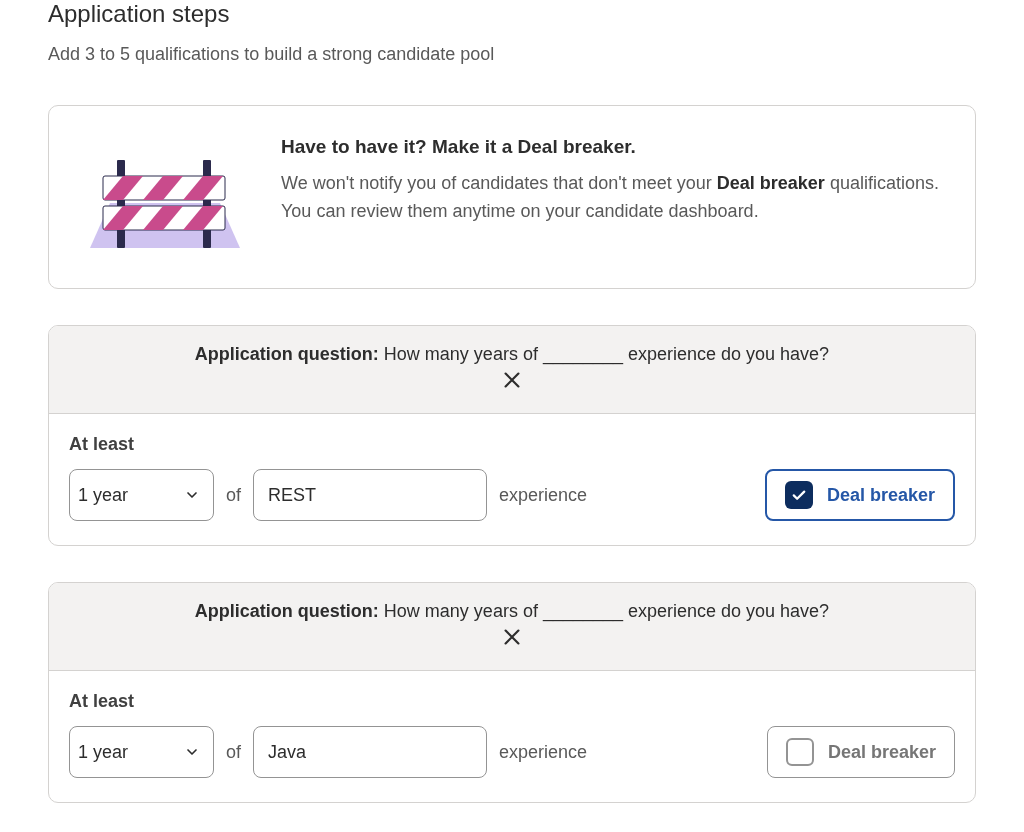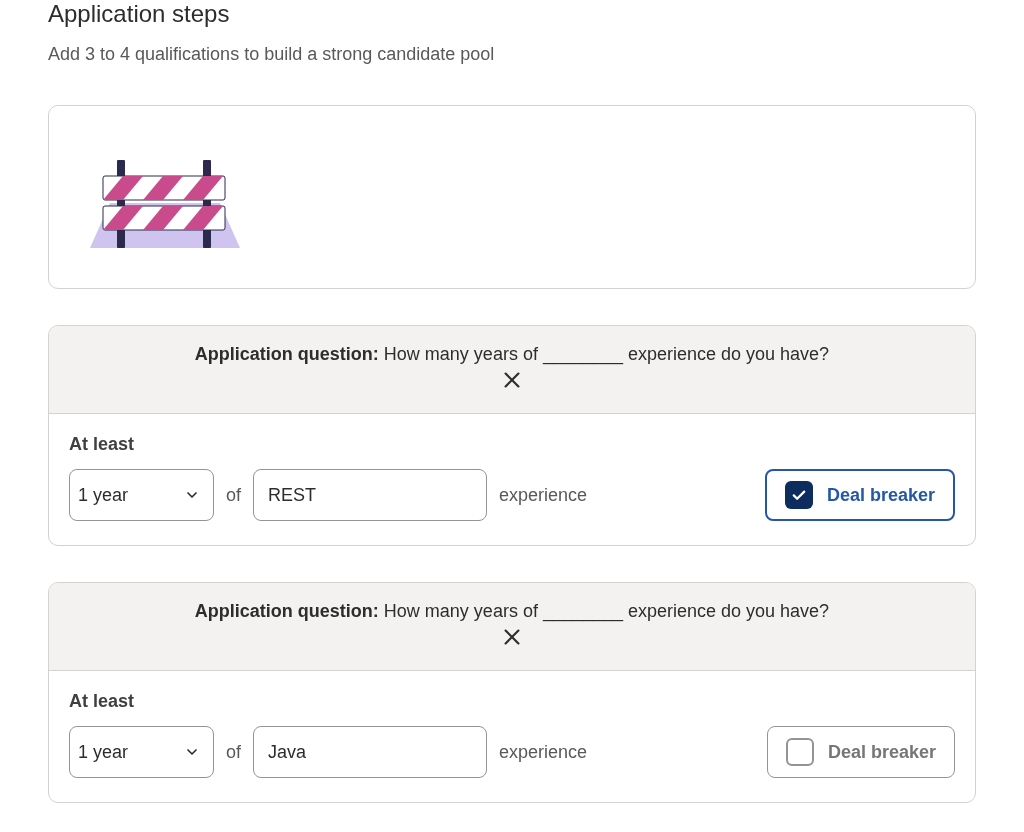--- a/index.html
+++ b/index.html
@@ -180,21 +180,21 @@
     .deal-toggle.inactive .cb {
       background: #ffffff;
       border: 2px solid #949494;
     }
     .cb svg { width: 18px; height: 18px; }
   </style>
 </head>
 <body>
 
 <h2 class="page-title">Application steps</h2>
-<p class="subtitle">Add 3 to 4 qualifications to build a strong candidate pool</p>
+<p class="subtitle">Add 3 to 5 qualifications to build a strong candidate pool</p>
 
 <div class="info-card">
   <div class="barrier-illustration">
     <svg viewBox="0 0 160 110" width="160" height="110">
       <polygon points="5,100 155,100 135,55 25,55" fill="#cfc3f0"></polygon>
       <rect x="32" y="12" width="8" height="88" rx="1" fill="#2b2a4c"></rect>
       <rect x="118" y="12" width="8" height="88" rx="1" fill="#2b2a4c"></rect>
       <g>
         <rect x="18" y="28" width="122" height="24" rx="2" fill="#ffffff" stroke="#2b2a4c" stroke-width="1"></rect>
         <polygon points="18,52 38,28 58,28 38,52" fill="#c94b8c"></polygon>
@@ -202,20 +202,26 @@
         <polygon points="98,52 118,28 138,28 118,52" fill="#c94b8c"></polygon>
       </g>
       <g>
         <rect x="18" y="58" width="122" height="24" rx="2" fill="#ffffff" stroke="#2b2a4c" stroke-width="1"></rect>
         <polygon points="18,82 38,58 58,58 38,82" fill="#c94b8c"></polygon>
         <polygon points="58,82 78,58 98,58 78,82" fill="#c94b8c"></polygon>
         <polygon points="98,82 118,58 138,58 118,82" fill="#c94b8c"></polygon>
       </g>
     </svg>
   </div>
+  <div class="info-text">
+    <h3>Have to have it? Make it a Deal breaker.</h3>
+    <p>
+      <span>We won't notify you of candidates that don't meet your </span><b>Deal breaker</b><span> qualifications. You can review them anytime on your candidate dashboard.</span>
+    </p>
+  </div>
 </div>
 
 <div class="question-card">
   <div class="question-header">
     <div class="qtext">
       <b>Application question:</b><span> How many years of ________ experience do you have?</span>
     </div>
     <button class="close-btn">
       <svg viewBox="0 0 24 24">
           <path d="M5 5 L19 19 M19 5 L5 19" stroke="#2d2d2d" stroke-width="2.4" stroke-linecap="round" fill="none"></path>

